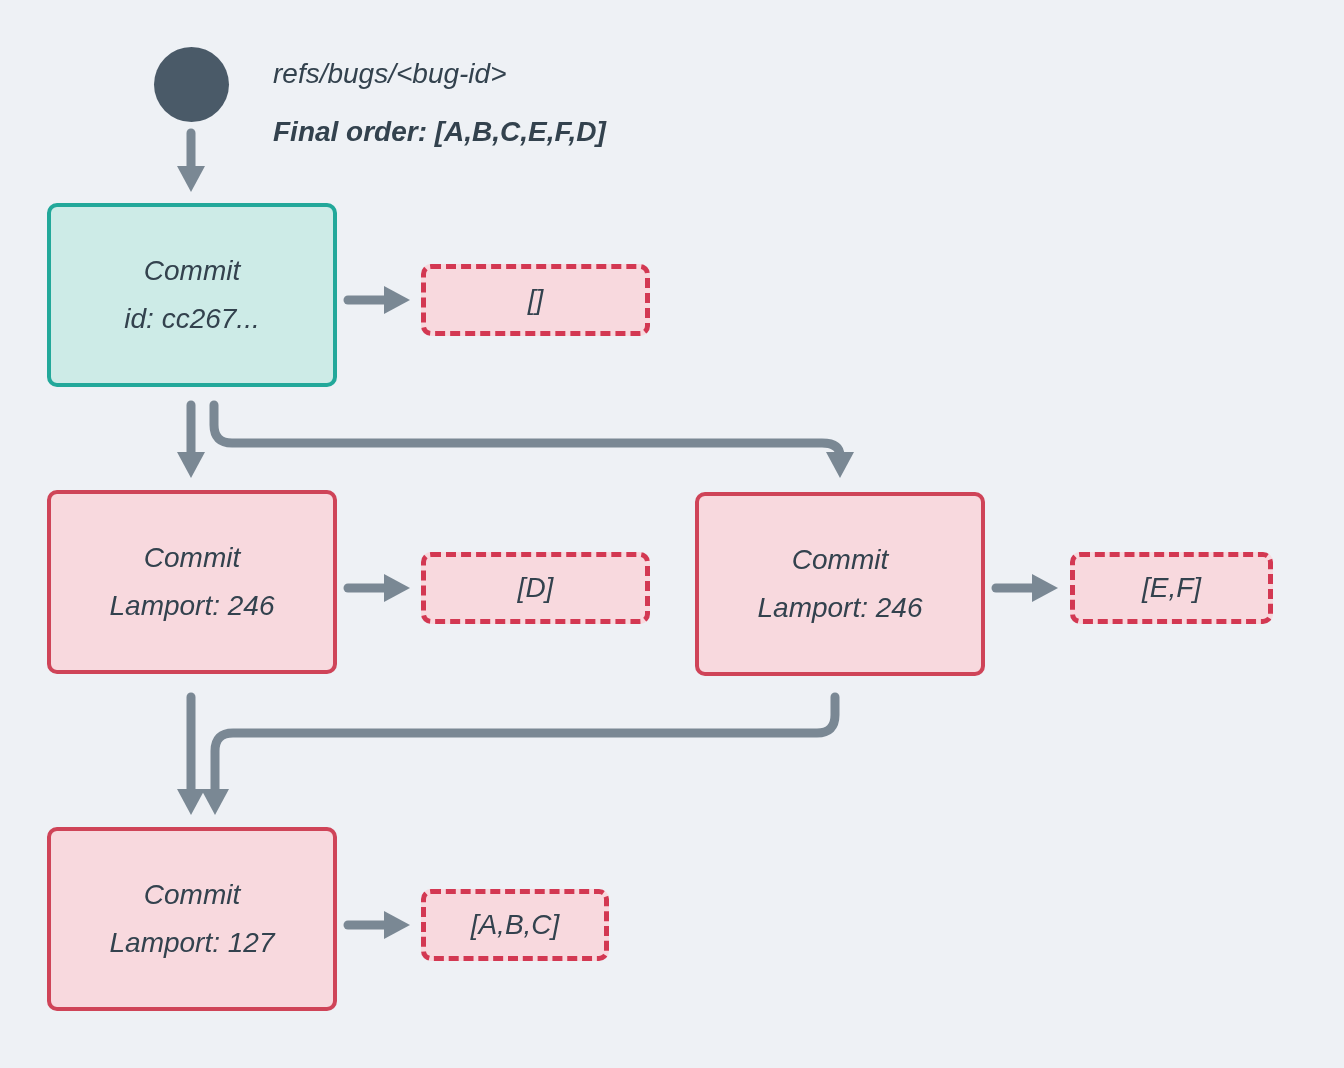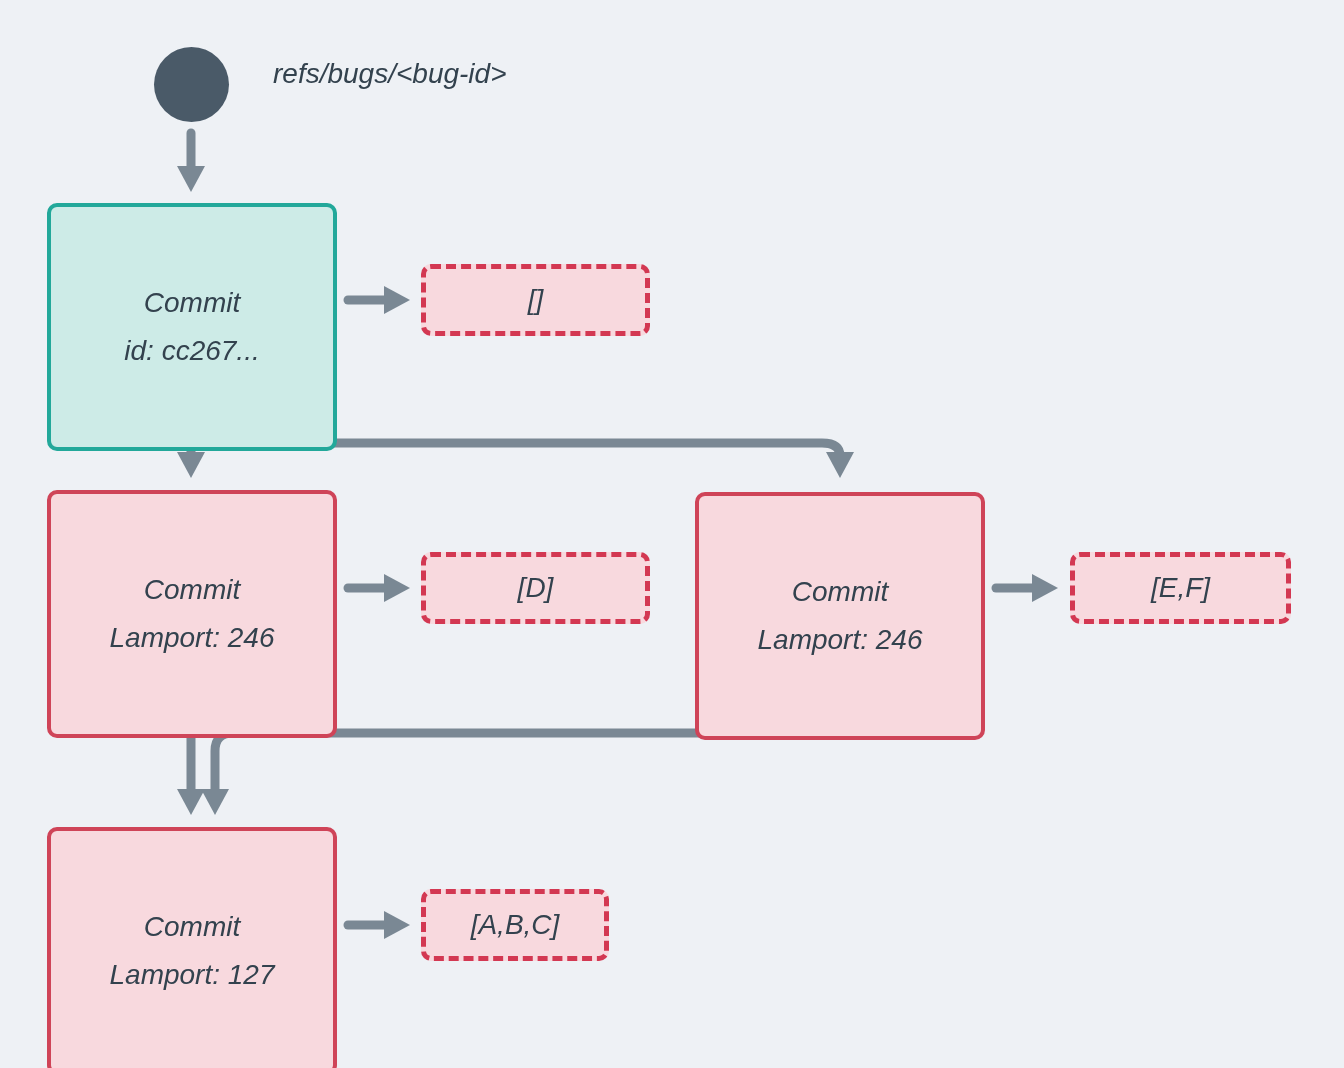--- a/index.html
+++ b/index.html
@@ -48,21 +48,21 @@
   .final-order {
     position: absolute;
     left: 273px; top: 116px;
     font-size: 28px;
     font-weight: bold;
     white-space: nowrap;
   }
   .commit {
     position: absolute;
     width: 290px;
-    height: 248px;
+    height: 184px;
     box-sizing: border-box;
     border-radius: 10px;
     display: flex;
     flex-direction: column;
     justify-content: center;
     align-items: center;
     text-align: center;
     font-size: 28px;
     line-height: 48px;
   }
@@ -135,38 +135,39 @@
     </g>
 
     <g>
       <path d="M 348 925 H 384"></path>
       <polygon points="384,911 384,939 410,925"></polygon>
     </g>
   </svg>
 
   <div class="ref-circle"></div>
   <div class="ref-label">refs/bugs/&lt;bug-id&gt;</div>
+  <div class="final-order">Final order: [A,B,C,E,F,D]</div>
 
   <div class="commit head" style="left:47px; top:203px;">
     <div>Commit</div>
     <div>id: cc267...</div>
   </div>
   <div class="ops" style="left:421px; top:264px; width:229px;">[]</div>
 
   <div class="commit normal" style="left:47px; top:490px;">
     <div>Commit</div>
     <div>Lamport: 246</div>
   </div>
   <div class="ops" style="left:421px; top:552px; width:229px;">[D]</div>
 
   <div class="commit normal" style="left:695px; top:492px;">
     <div>Commit</div>
     <div>Lamport: 246</div>
   </div>
-  <div class="ops" style="left:1070px; top:552px; width:221px;">[E,F]</div>
+  <div class="ops" style="left:1070px; top:552px; width:203px;">[E,F]</div>
 
   <div class="commit normal" style="left:47px; top:827px;">
     <div>Commit</div>
     <div>Lamport: 127</div>
   </div>
   <div class="ops" style="left:421px; top:889px; width:188px;">[A,B,C]</div>
 
 </div>
 
 </body></html>

